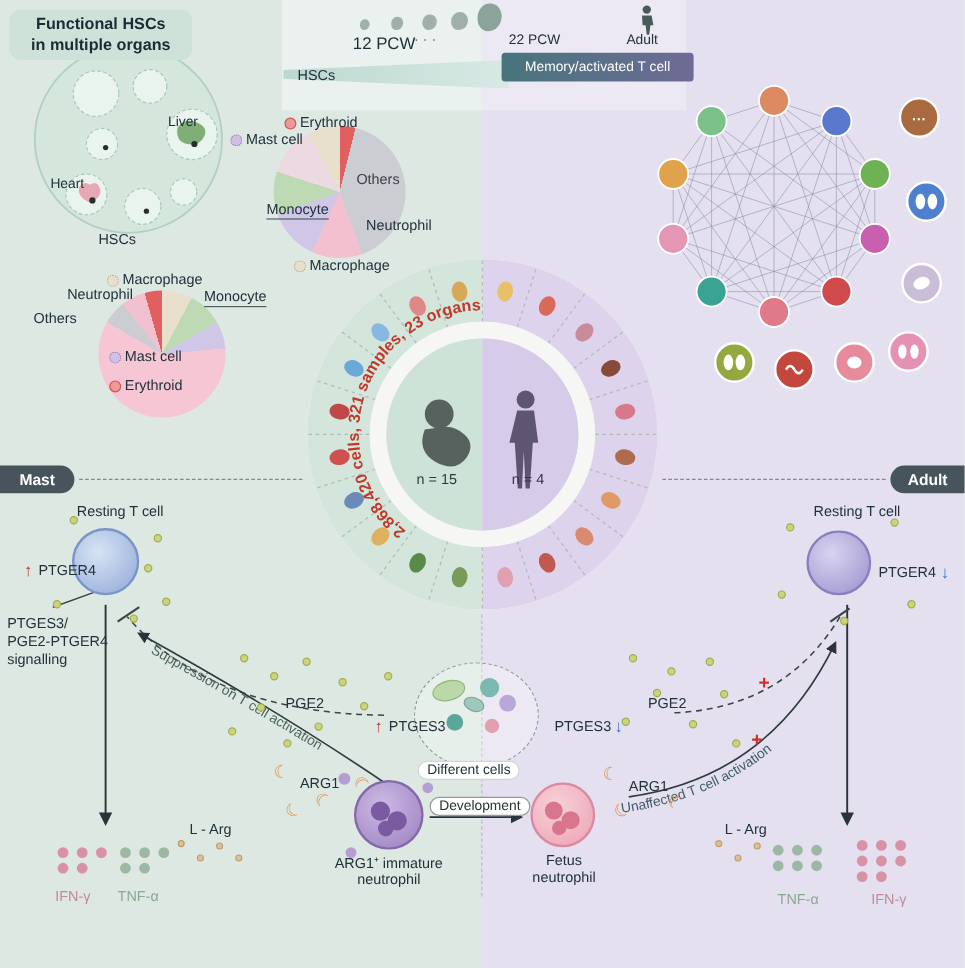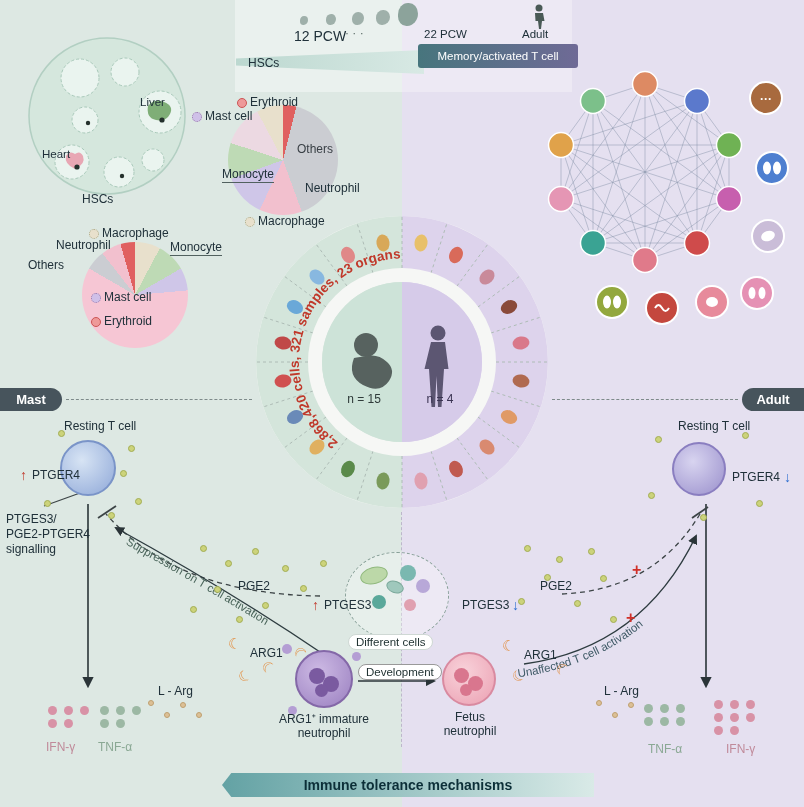--- a/index.html
+++ b/index.html
@@ -30,20 +30,24 @@
 </head>
 <body>
 
 <div class="canvas">
 
   <div class="abs" style="left:402px;top:0;width:402px;height:807px;background:#e5e0f0"></div>
   <div class="abs" style="left:235px;top:0;width:167px;height:92px;background:rgba(255,255,255,.4)"></div>
   <div class="abs" style="left:402px;top:0;width:170px;height:92px;background:rgba(255,255,255,.3)"></div>
   <div class="abs" style="left:401px;top:512px;height:235px;border-left:1.5px dashed #bdb7cb;z-index:1"></div>
 
+  <div class="titlebox" style="left:8px;top:8px;width:152px;height:42px;background:#cfe2da">
+    <span>Functional HSCs</span>
+    <span>in multiple organs</span>
+  </div>
 
   <svg class="abs" style="left:22px;top:30px;z-index:3" width="170" height="170">
     <circle cx="85" cy="86" r="78" fill="#d5e7dd" stroke="#b2cfc2" stroke-width="1.5"></circle>
     <g fill="#eaf4ef" stroke="#a9c9ba" stroke-width="1" stroke-dasharray="3,2">
       <circle cx="58" cy="48" r="19"></circle>
         <circle cx="103" cy="42" r="14"></circle>
         <circle cx="138" cy="82" r="21"></circle>
       <circle cx="63" cy="90" r="13"></circle>
         <circle cx="50" cy="132" r="17"></circle>
         <circle cx="97" cy="142" r="15"></circle>
@@ -429,17 +433,14 @@
       <span class="ckp"></span>
     <span class="ckp"></span>
       <span class="ckp"></span>
       <span class="ckp"></span>
     <span class="ckp"></span>
       <span class="ckp"></span>
   </div>
   <span class="lbl" style="left:648px;top:742px;color:#8aa894">TNF-α</span>
   <span class="lbl" style="left:726px;top:742px;color:#c08a9a">IFN-γ</span>
 
-  <div class="abs" style="left:222px;top:773px;width:372px;height:24px;background:linear-gradient(90deg,#63a2a4,#d9eae7);clip-path:polygon(0 50%,2.5% 0,100% 0,100% 100%,2.5% 100%);display:flex;align-items:center;justify-content:center;z-index:7">
-    <span class="b" style="font-size:14px;color:#0c2f38">Immune tolerance mechanisms</span>
-  </div>
 
 </div>
 
 </body></html>

